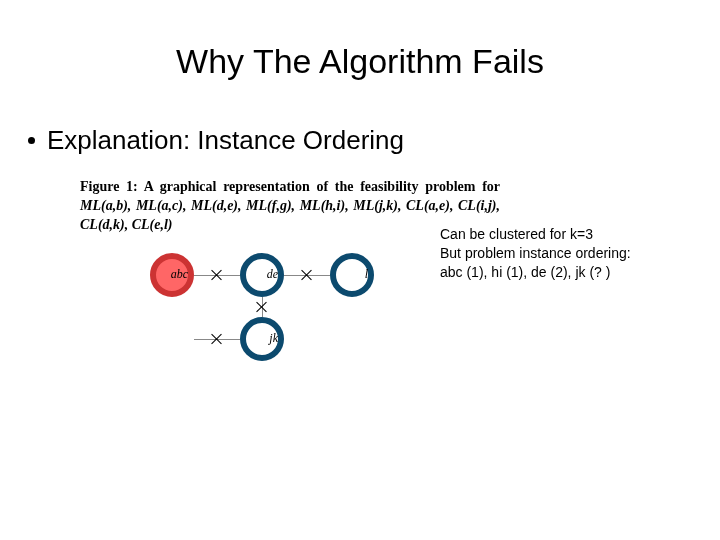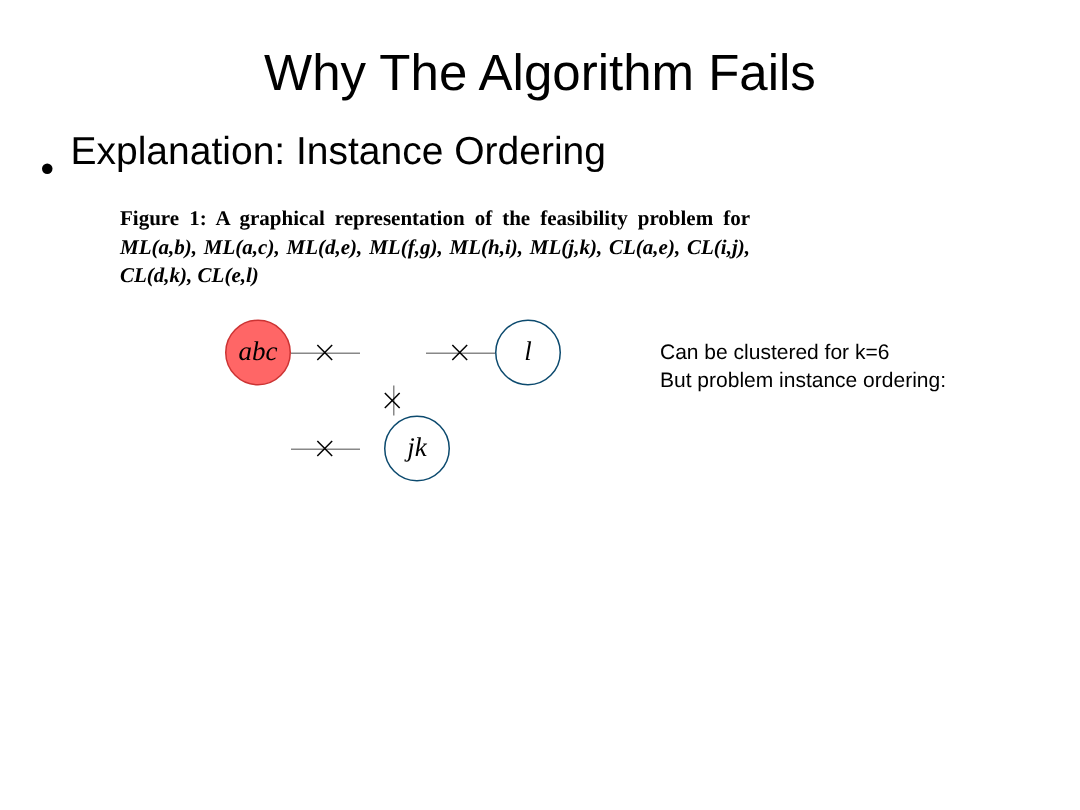--- a/index.html
+++ b/index.html
@@ -1,24 +1,24 @@
 <!DOCTYPE html>
 <html><head>
 <meta charset="utf-8">
 <style>
   * { box-sizing: border-box; margin: 0; padding: 0; }
   html, body { width: 720px; height: 540px; background: #fff; font-family: Arial, Helvetica, sans-serif; color: #000; }
-  .slide { width: 720px; height: 540px; position: relative; padding: 20px 30px; }
+  .slide { width: 720px; height: 540px; position: relative; padding: 32px 30px; }
   .title { font-size: 34px; font-weight: 400; text-align: center; margin-top: 10px; }
-  .bullet-row { display: flex; align-items: flex-end; margin-top: 16px; }
+  .bullet-row { display: flex; align-items: center; margin-top: 44px; }
   .bullet-dot { width: 7px; height: 7px; background: #000; border-radius: 50%; margin-right: 12px; margin-left: -2px; }
   .bullet-text { font-size: 26px; }
   .figcap { font-family: "Times New Roman", Times, serif; font-size: 14px; line-height: 1.35; margin: 22px 0 0 50px; max-width: 420px; text-align: justify; font-weight: bold; }
   .diagram-wrap { position: relative; margin: 10px 0 0 50px; height: 130px; }
-  .node { position: absolute; width: 44px; height: 44px; border: 1px solid #0c4a6e; border-radius: 50%; display: flex; align-items: center; justify-content: center; font-family: "Times New Roman", serif; font-style: italic; font-size: 18px; background: #fff; }
+  .node { position: absolute; width: 44px; height: 44px; border: 6px solid #0c4a6e; border-radius: 50%; display: flex; align-items: center; justify-content: flex-end; font-family: "Times New Roman", serif; font-style: italic; font-size: 12px; background: #fff; }
   .node.abc { background: #f66; border-color: #c33; }
   .edge { position: absolute; background: #888; }
   .edge.h { height: 1px; }
   .edge.v { width: 1px; height: 12px; }
   .xmark { position: absolute; width: 12px; height: 12px; }
   .xmark::before, .xmark::after { content: ""; position: absolute; left: 5px; top: -1px; width: 1px; height: 14px; background: #000; }
   .xmark::before { transform: rotate(45deg); }
   .xmark::after  { transform: rotate(-45deg); }
   .annot { position: absolute; left: 440px; top: 225px; font-size: 14px; line-height: 1.35; max-width: 260px; }
 </style>
@@ -37,40 +37,44 @@
     <span>Figure 1: </span>
     <span>A graphical representation of the feasibility problem for </span>
     <i>ML(a,b), ML(a,c), ML(d,e), ML(f,g), ML(h,i), ML(j,k), CL(a,e), CL(i,j), CL(d,k), CL(e,l)</i>
   </p>
 
   <div class="diagram-wrap">
 
     <div class="node abc" style="left:70px;  top:8px;">
         <span>abc</span>
       </div>
+    <div class="node" style="left:160px; top:8px;">
+        <span>de</span>
+      </div>
     <div class="node" style="left:250px; top:8px;">
         <span>l</span>
       </div>
 
-    <div class="node" style="left:176px; top:72px;">
+    <div class="node" style="left:160px; top:72px;">
         <span>jk</span>
       </div>
 
     <div class="edge h" style="left:114px; top:30px; width:46px;"></div>
     <div class="xmark" style="left:131px; top:24px;"></div>
 
     <div class="edge h" style="left:204px; top:30px; width:46px;"></div>
     <div class="xmark" style="left:221px; top:24px;"></div>
 
     <div class="edge v" style="left:182px; top:52px; height:20px;"></div>
     <div class="xmark" style="left:176px; top:56px;"></div>
 
     <div class="edge h" style="left:114px; top:94px; width:46px;"></div>
     <div class="xmark" style="left:131px; top:88px;"></div>
 
   </div>
 
   <div class="annot">
-    <div>Can be clustered for k=6</div>
+    <div>Can be clustered for k=3</div>
     <div>But problem instance ordering:</div>
+    <div>abc (1), hi (1), de (2), jk (? )</div>
   </div>
 
 </div>
 
 </body></html>

